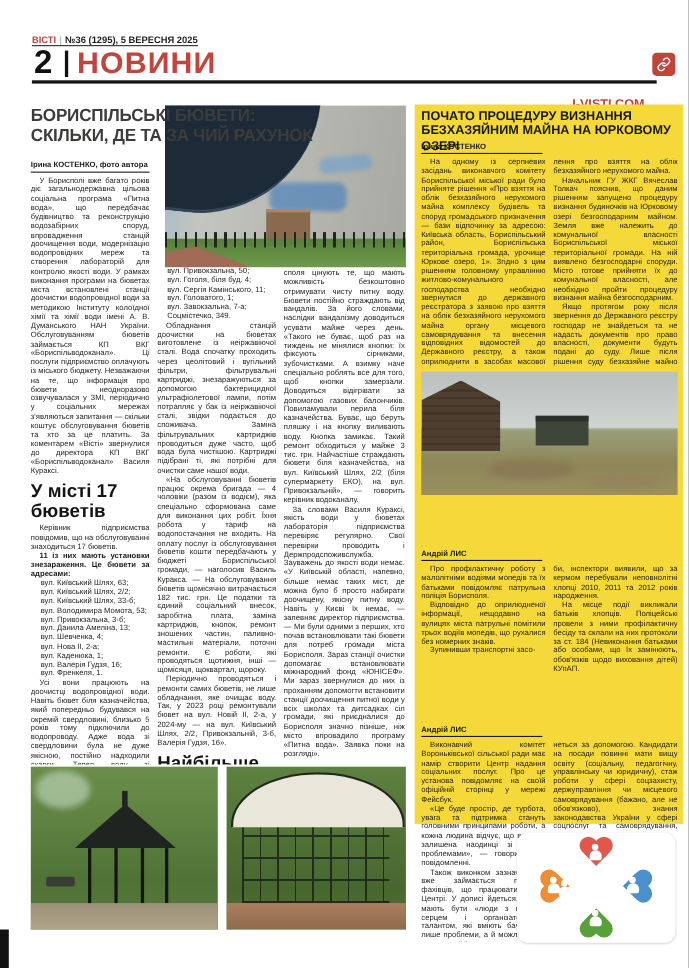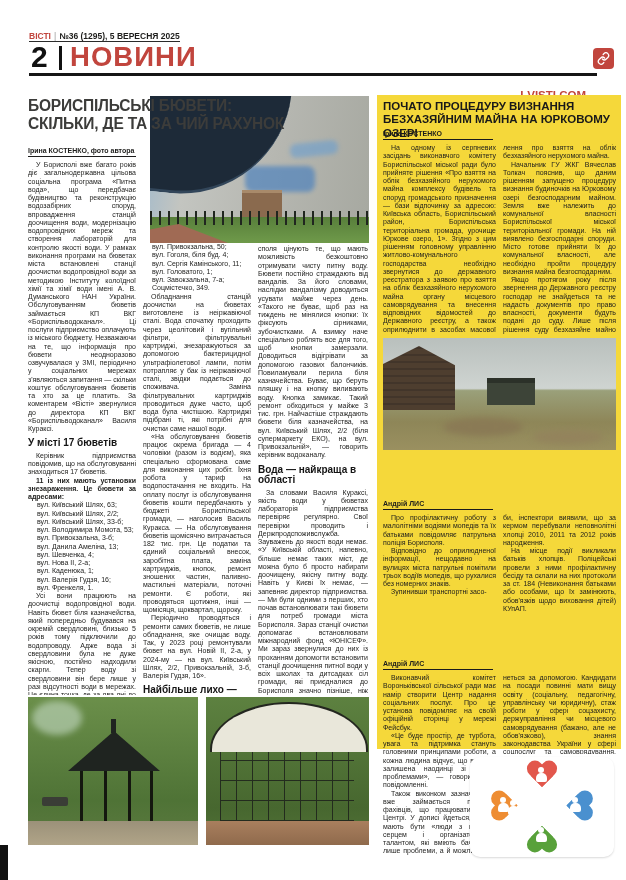--- a/index.html
+++ b/index.html
@@ -29,21 +29,21 @@
   .col{position:absolute;overflow:hidden;font-size:7px;line-height:1.18;}
   .col-1{left:28px;top:161px;width:108px;height:534px;}
   .col-2{left:143px;top:243px;width:108px;height:452px;}
   .col-3{left:258px;top:245px;width:110px;height:450px;}
   .blk{margin:0;}
   .blk-p,.blk-b,.blk-c{text-align:justify;}
   .blk-p{text-indent:8px;}
   .blk-b{text-indent:8px;font-weight:bold;}
   .blk-c{text-indent:0;}
   .blk-a{padding-left:9px;}
-  .blk-h{font-weight:800;font-size:10px;line-height:1.06;margin:5px 0 3px;color:#141414;}
+  .blk-h{font-weight:800;font-size:17px;line-height:1.06;margin:5px 0 3px;color:#141414;}
 
   
   .photo{position:absolute;overflow:hidden;}
   .ph{position:absolute;}
   .photo-main{left:150px;top:96px;width:219px;height:147px;
               background:linear-gradient(100deg,#9fb9cd 0%,#c3c5c0 20%,#b6b7b1 55%,#a6a8a0 100%);}
   .pm-sky{left:0;top:0;width:95px;height:64px;background:linear-gradient(#7cb0d8,#a9c8dd);}
   .pm-canopy{left:-14px;top:-10px;width:150px;height:108px;background:#1d2a38;
              border-bottom-right-radius:150px;transform:rotate(6deg);border-bottom:3px solid #32465a;}
   .pm-graf1{left:95px;top:70px;width:70px;height:26px;background:#4f83bd;opacity:.7;
@@ -166,21 +166,20 @@
       <div class="blk blk-a">вул. Головатого, 1;</div>
       <div class="blk blk-a">вул. Завокзальна, 7-а;</div>
       <div class="blk blk-a">Соцмістечко, 349.</div>
       <div class="blk blk-p">Обладнання станцій доочистки на бюветах виготовлене із неіржавіючої сталі. Вода спочатку проходить через цеолітовий і вугільний фільтри, фільтрувальні картриджі, знезаражуються за допомогою бактерицидної ультрафіолетової лампи, потім потрапляє у бак із неіржавіючої сталі, звідки подається до споживача. Заміна фільтрувальних картриджів проводиться дуже часто, щоб вода була чистішою. Картриджі підібрані ті, які потрібні для очистки саме нашої води.</div>
       <div class="blk blk-p">«На обслуговуванні бюветів працює окрема бригада — 4 чоловіки (разом із водієм), яка спеціально сформована саме для виконання цих робіт. Їхня робота у тариф на водопостачання не входить. На оплату послуг із обслуговування бюветів кошти передбачають у бюджеті Бориспільської громади, — наголосив Василь Куракса. — На обслуговування бюветів щомісячно витрачається 182 тис. грн. Це податки та єдиний соціальний внесок, заробітна плата, заміна картриджів, кнопок, ремонт зношених частин, паливно-мастильні матеріали, поточні ремонти. Є роботи, які проводяться щотижня, інші — щомісяця, щоквартал, щороку.</div>
       <div class="blk blk-p">Періодично проводяться і ремонти самих бюветів, не лише обладнання, яке очищає воду. Так, у 2023 році ремонтували бювет на вул. Новій ІІ, 2-а, у 2024-му — на вул. Київський Шлях, 2/2, Привокзальній, 3-б, Валерія Гудзя, 16».</div>
       <div class="blk blk-h">Найбільше лихо — від вандалів</div>
     </div>
   <div class="col col-3">
       <div class="blk blk-c">споля цінують те, що мають можливість безкоштовно отримувати чисту питну воду. Бювети постійно страждають від вандалів. За його словами, наслідки вандалізму доводиться усувати майже через день. «Такого не буває, щоб раз на тиждень не мінялися кнопки: їх фіксують сірниками, зубочистками. А взимку наче спеціально роблять все для того, щоб кнопки замерзали. Доводиться відігрівати за допомогою газових балончиків. Повиламували перила біля казначейства. Буває, що беруть пляшку і на кнопку виливають воду. Кнопка замикає. Такий ремонт обходиться у майже 3 тис. грн. Найчастіше страждають бювети біля казначейства, на вул. Київський Шлях, 2/2 (біля супермаркету ЕКО), на вул. Привокзальній», — говорить керівник водоканалу.</div>
-      <div class="blk blk-h">Вода — найкраща в області</div>
       <div class="blk blk-p">За словами Василя Кураксі, якість води у бюветах лабораторія підприємства перевіряє регулярно. Свої перевірки проводить і Держпродспоживслужба. Зауважень до якості води немає. «У Київській області, напевно, більше немає таких міст, де можна було б просто набирати доочищену, якісну питну воду. Навіть у Києві їх немає, — запевняє директор підприємства. — Ми були одними з перших, хто почав встановлювати такі бювети для потреб громади міста Борисполя. Зараз станції очистки допомагає встановлювати міжнародний фонд «ЮНІСЕФ». Ми зараз звернулися до них із проханням допомогти встановити станції доочищення питної води у всіх школах та дитсадках сіл громади, які приєдналися до Борисполя значно пізніше, ніж місто впровадило програму «Питна вода». Заявка поки на розгляді».</div>
     </div>
 
   <div class="photo photo-gazebo">
     <div class="ph pg-light"></div>
     <div class="ph pg-finial"></div>
     <div class="ph pg-roof"></div>
     <div class="ph pg-post" style="left:52px;"></div>
     <div class="ph pg-post" style="left:76px;"></div>
     <div class="ph pg-post" style="left:100px;"></div>

